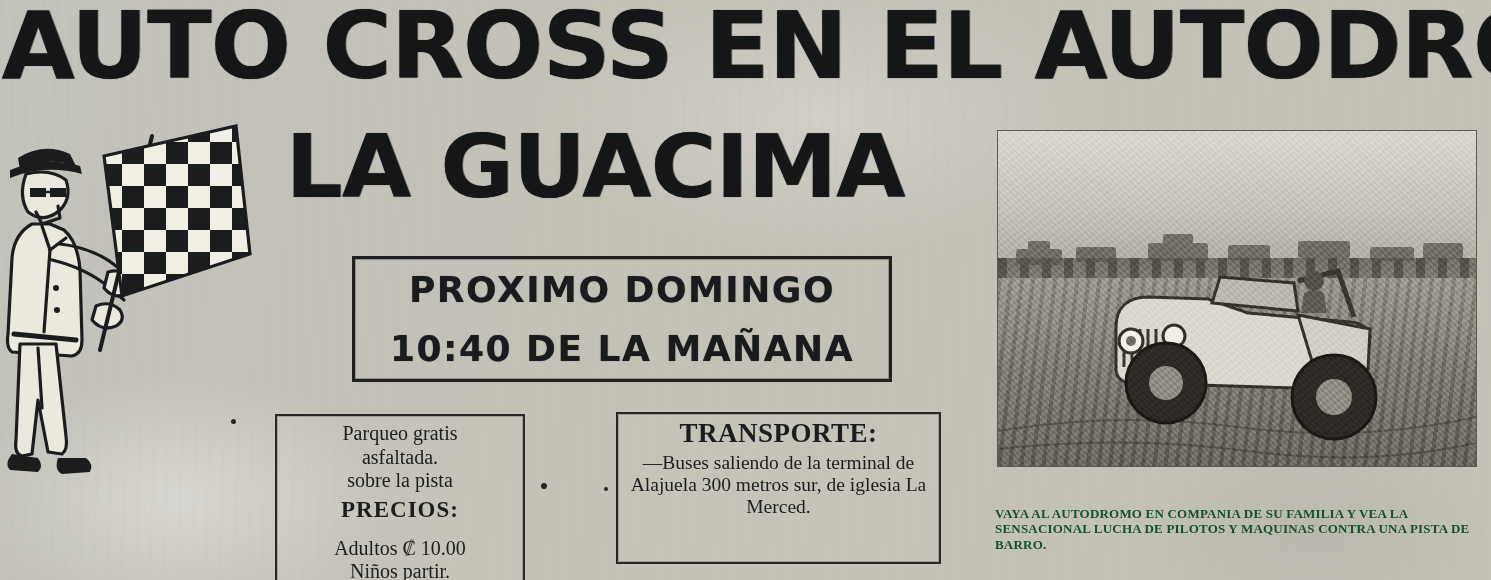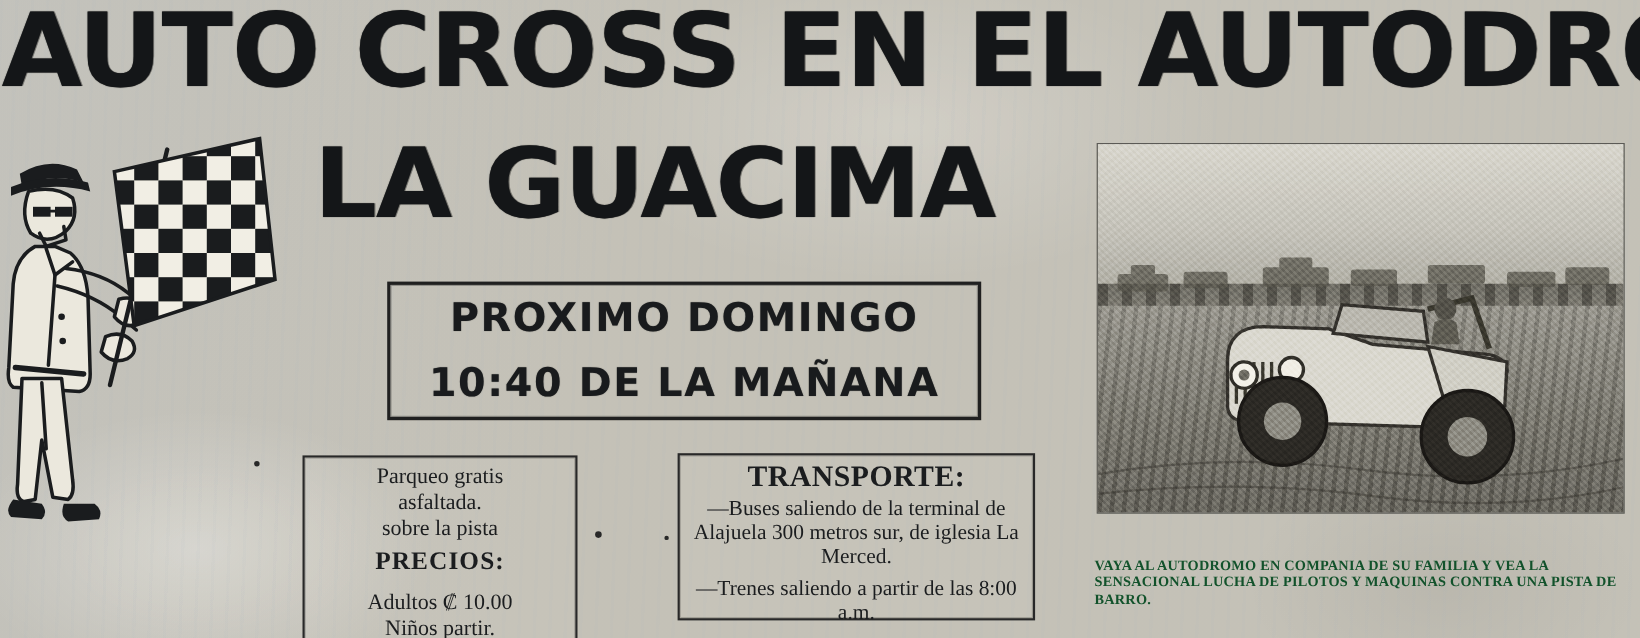--- a/index.html
+++ b/index.html
@@ -238,21 +238,20 @@
     <div class="l">asfaltada.</div>
     <div class="l">sobre la pista</div>
     <div class="precios">PRECIOS:</div>
     <div class="l">Adultos ₡ 10.00</div>
     <div class="l">Niños partir.</div>
   </div>
 
   <div class="layer box transport-box">
     <div class="title">TRANSPORTE:</div>
     <div class="item">—Buses saliendo de la terminal de Alajuela 300 metros sur, de iglesia La Merced.</div>
-    <div class="item">—Trenes saliendo a partir de las 8:00 a.m.</div>
   </div>
 
   <div class="layer photo">
     <div class="sky"></div>
     <div class="treeline"></div>
     <div class="ground"></div>
     <svg viewBox="0 0 478 335" preserveAspectRatio="none">
 
       <g fill="#5a584f" opacity="0.75">
         <rect x="18" y="118" width="46" height="16" rx="3"></rect>

